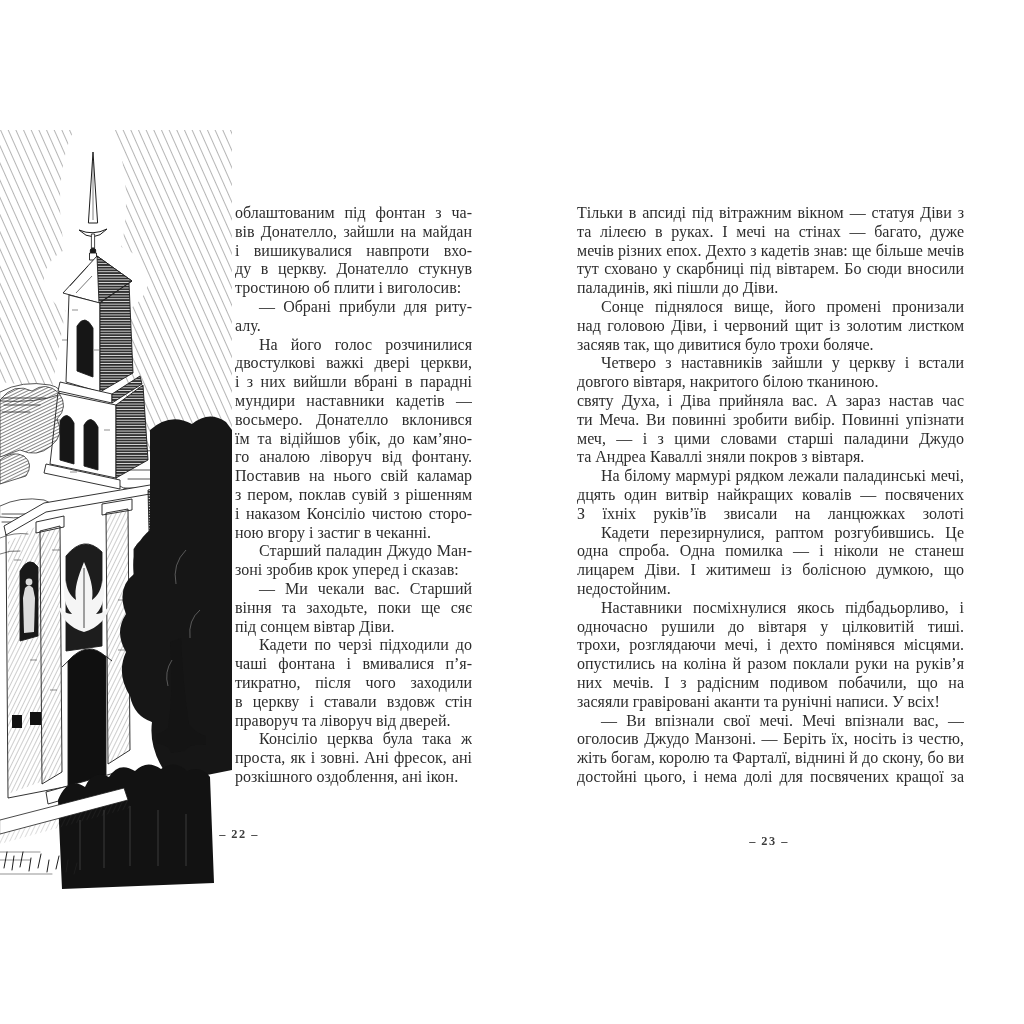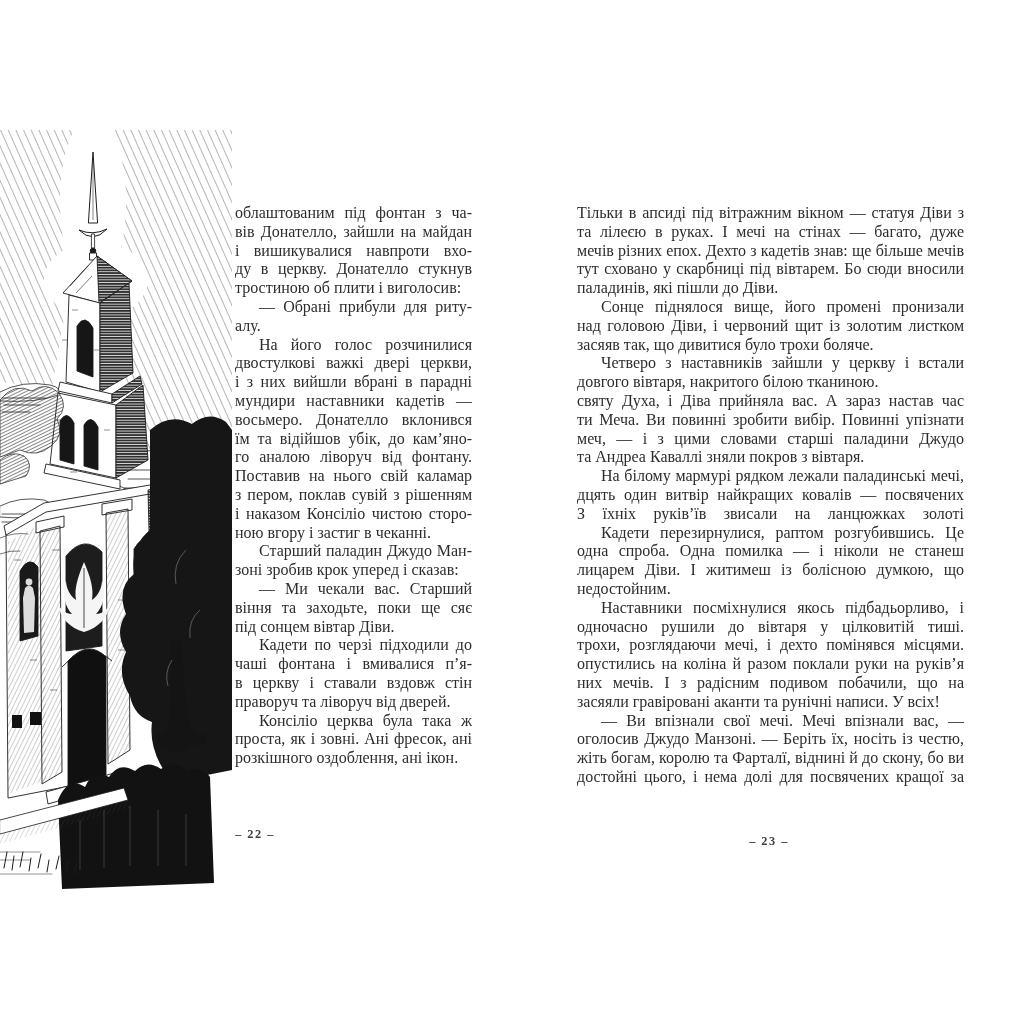--- a/index.html
+++ b/index.html
@@ -15,21 +15,21 @@
     text-align:justify;text-align-last:justify;text-justify:inter-word;
   }
   .col .line.end{text-align-last:left;}
   .col .line.indent{text-indent:24px;}
   #left-col{left:235px;top:204px;width:237px;}
   #right-col{left:577px;top:204px;width:387px;}
   .pagenum{
     position:absolute;top:827px;width:100px;text-align:center;
     font-size:12.3px;font-weight:bold;letter-spacing:1.5px;color:#3d3d3d;
   }
-  #pagenum-left{left:205px;}
+  #pagenum-left{left:189px;}
   #pagenum-right{left:719px;margin-top:7px;}
   #illustration{position:absolute;left:0;top:130px;width:232px;height:762px;}
 </style>
 </head>
 <body style="background: rgb(255, 255, 255); color: rgb(45, 45, 45);">
 
 <div class="spread">
 
   <svg id="illustration" viewBox="0 0 232 762" role="img" xmlns="http://www.w3.org/2000/svg" aria-label="Ink drawing of a stone church with a sword-shaped spire, sun rays in the sky, statues in niches and dark trees">
     <defs>
@@ -162,20 +162,21 @@
       <div class="line">з пером, поклав сувій з рішенням</div>
       <div class="line">і наказом Консіліо чистою сторо-</div>
       <div class="line end">ною вгору і застиг в чеканні.</div>
       <div class="line indent">Старший паладин Джудо Ман-</div>
       <div class="line end">зоні зробив крок уперед і сказав:</div>
       <div class="line indent">— Ми чекали вас. Старший омо-</div>
       <div class="line">віння та заходьте, поки ще сяє</div>
       <div class="line end">під сонцем вівтар Діви.</div>
       <div class="line indent">Кадети по черзі підходили до</div>
       <div class="line">чаші фонтана і вмивалися п’я-</div>
+      <div class="line">тикратно, після чого заходили</div>
       <div class="line">в церкву і ставали вздовж стін</div>
       <div class="line end">праворуч та ліворуч від дверей.</div>
       <div class="line indent">Консіліо церква була така ж</div>
       <div class="line">проста, як і зовні. Ані фресок, ані</div>
       <div class="line end">розкішного оздоблення, ані ікон.</div>
     </div>
   <div id="pagenum-left" class="pagenum" style="color: rgb(61, 61, 61);">– 22 –</div>
 
   <div id="right-col" class="col">
       <div class="line">Тільки в апсиді під вітражним вікном — статуя Діви з мечем</div>

